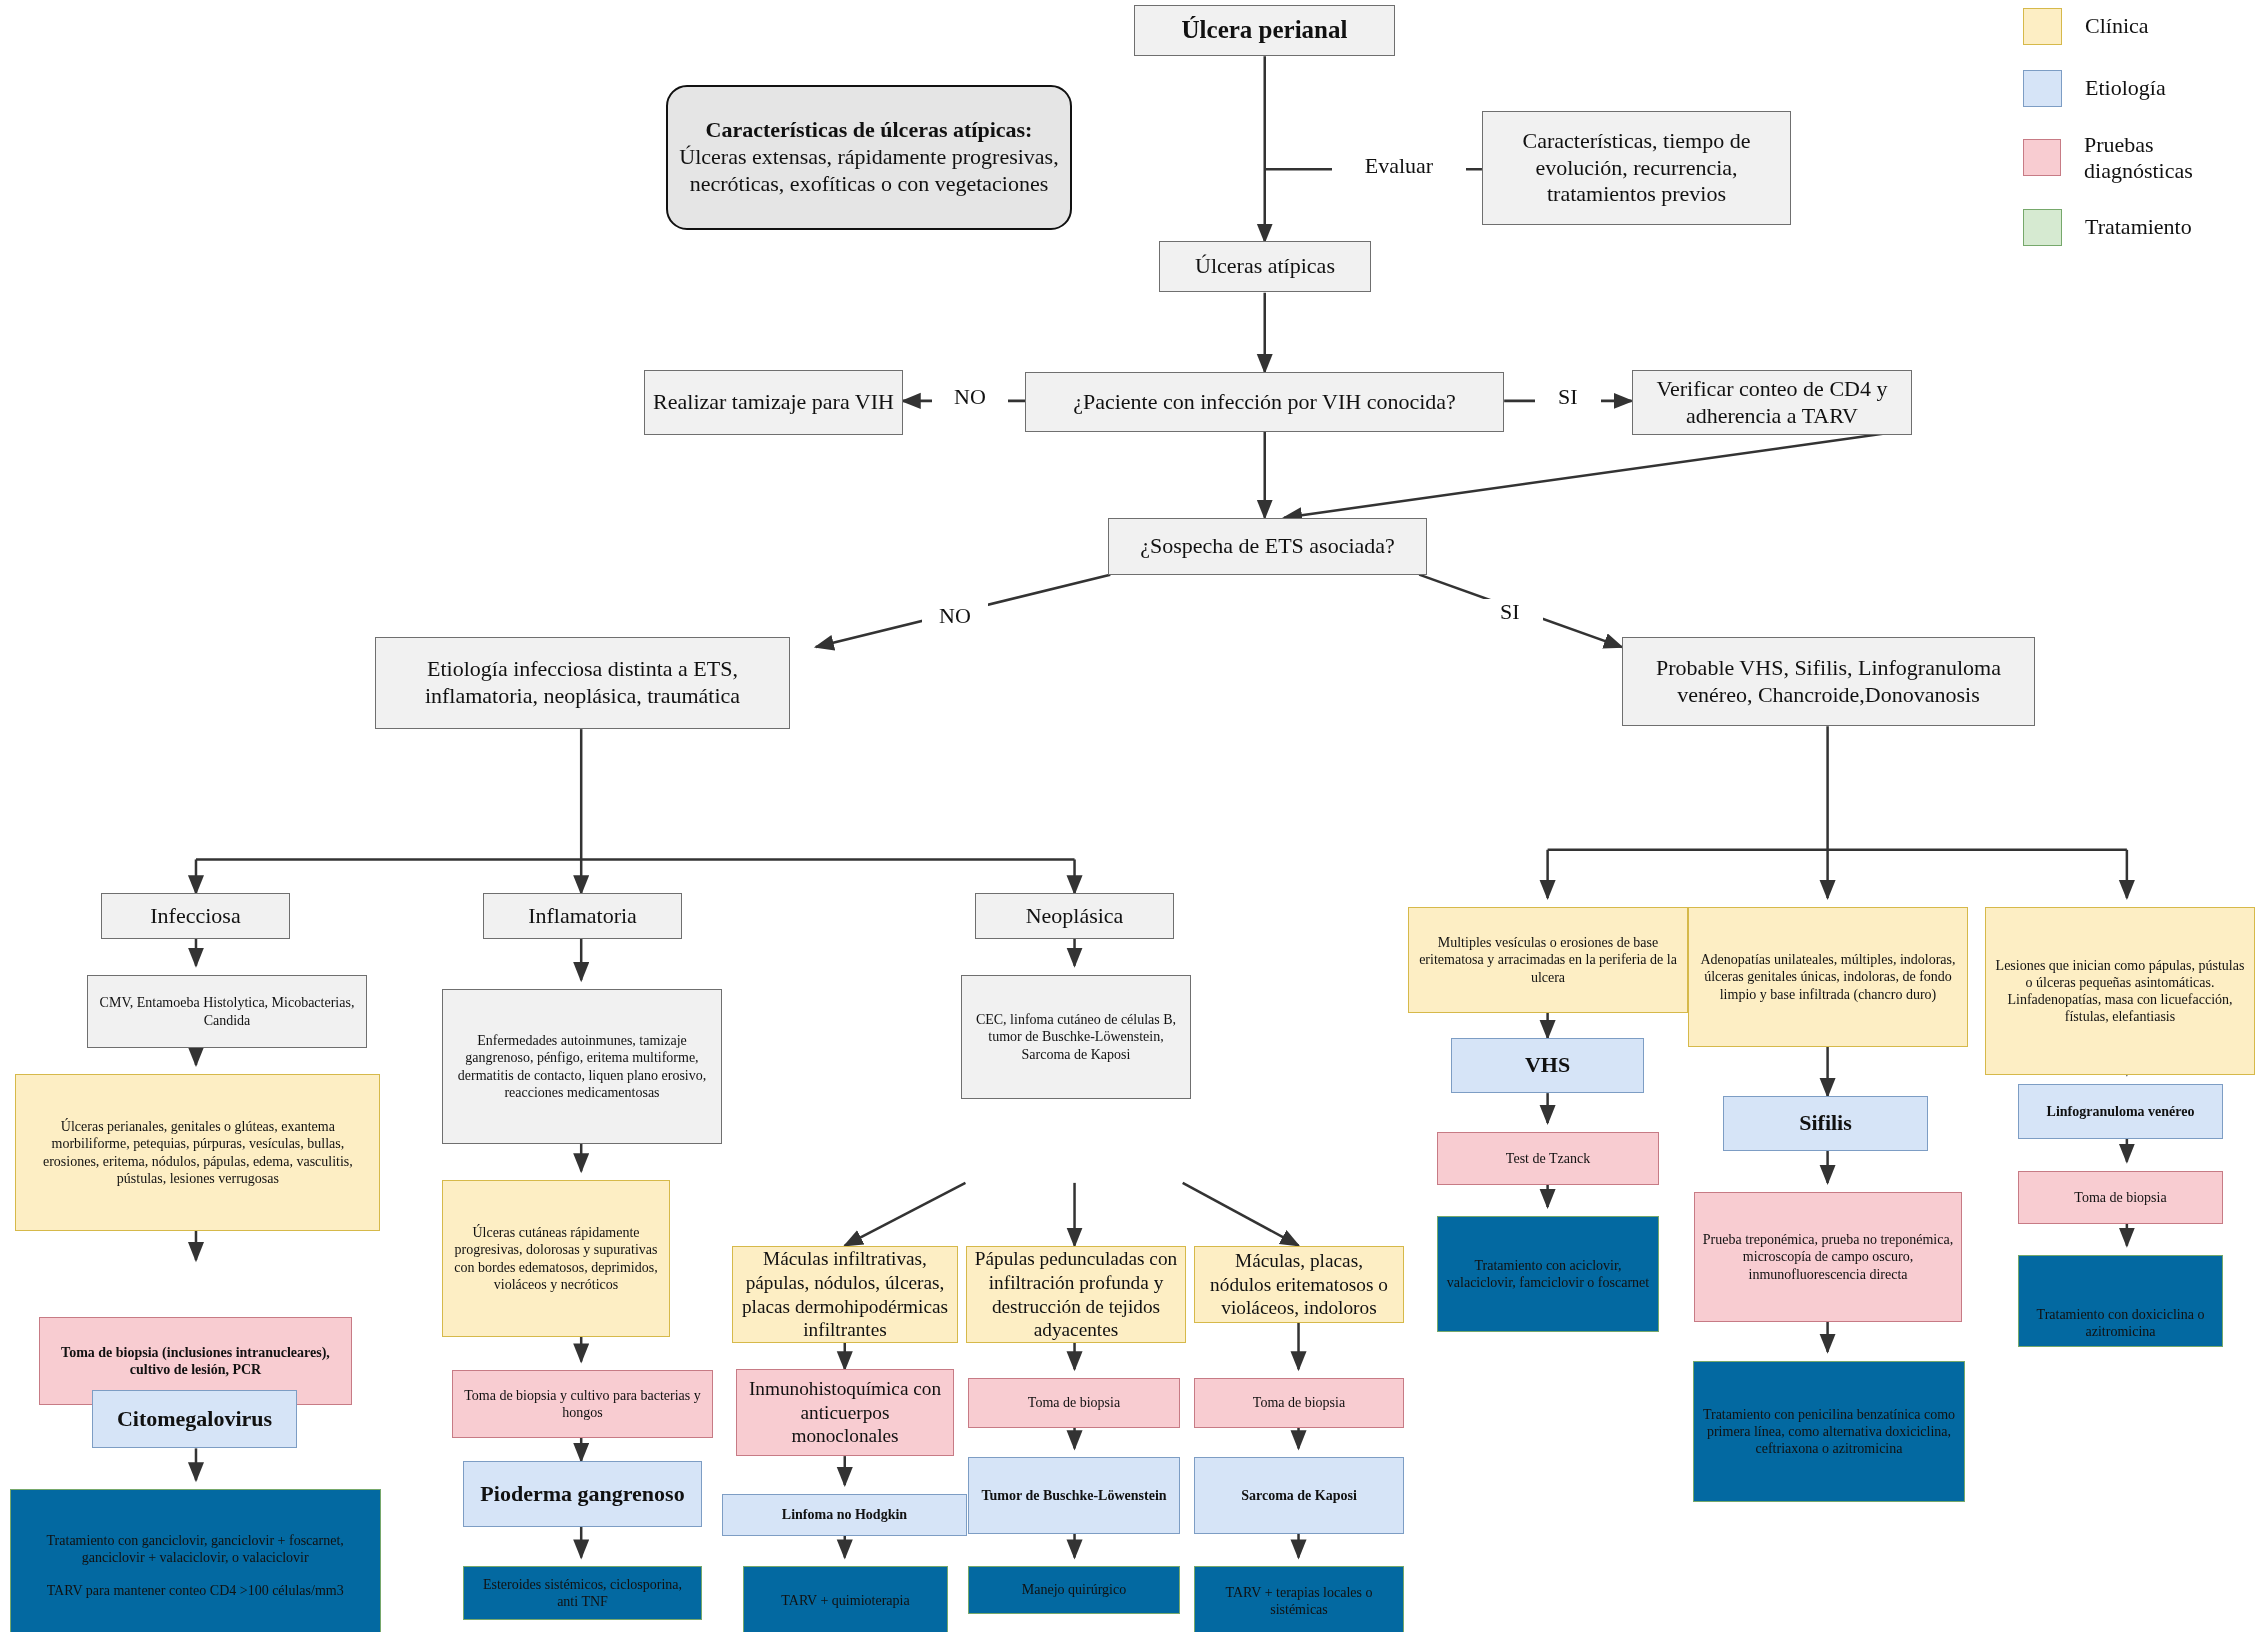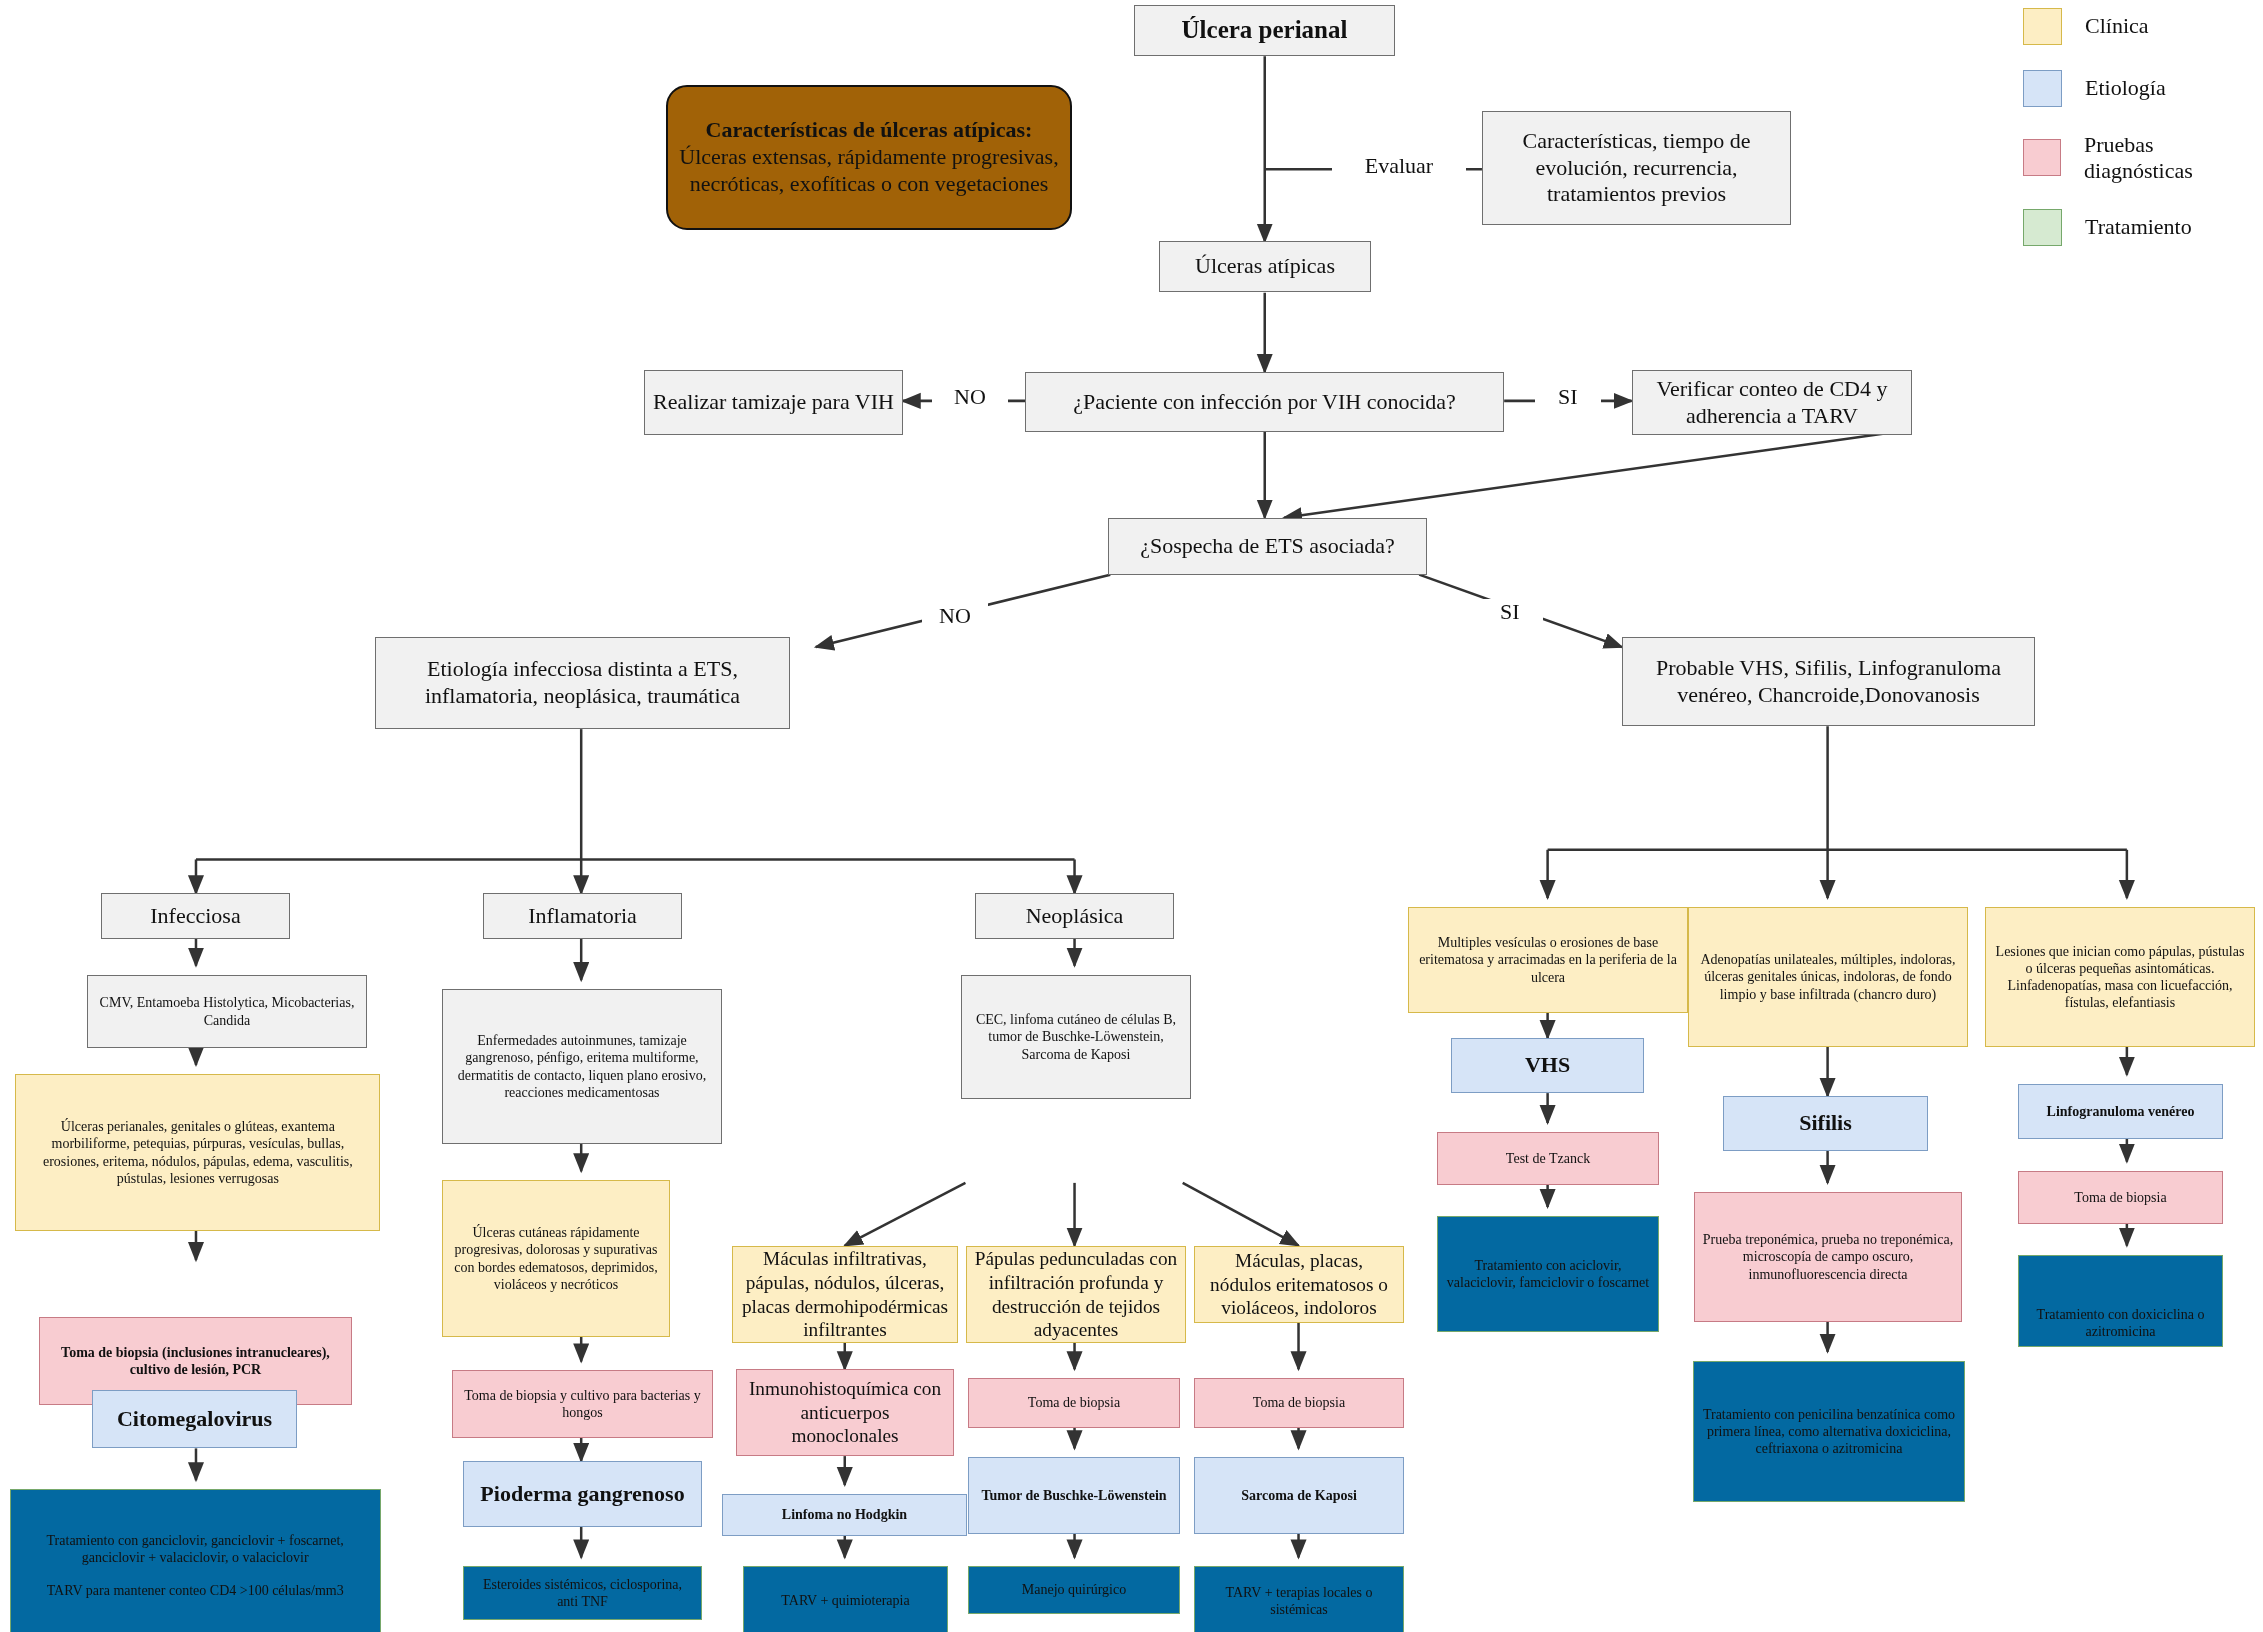--- a/index.html
+++ b/index.html
@@ -8,21 +8,21 @@
   svg.edges{position:absolute;left:0;top:0;width:2263px;height:1633px;pointer-events:none;}
   .node{position:absolute;box-sizing:border-box;display:flex;align-items:center;justify-content:center;
         text-align:center;border:1.9px solid #6f6f6f;background:#f1f1f1;padding:5.8px 7.7px;line-height:1.22;
         font-size:22px;}
   .node.grey{background:#f1f1f1;border-color:#6f6f6f;}
   .node.clin{background:#fdeec4;border-color:#d6b94a;}
   .node.etio{background:#d6e4f7;border-color:#7d9dc4;}
   .node.diag{background:#f8ccd1;border-color:#c77b85;}
   .node.trat{background:#0369a1;border-color:#76a86b;}
   .node.bold{font-weight:bold;}
-  .node.rounded{border-radius:21px;border-color:#111;border-width:2.9px;background:#a16207;}
+  .node.rounded{border-radius:21px;border-color:#111;border-width:2.9px;background:#e5e5e5;}
   .node.small{font-size:14px;margin-top:9px;}
   .node.tiny{font-size:19.3px;}
   .node.big{font-size:25px;}
   .edge-label{position:absolute;background:#fff;font-size:22px;padding:0 3.9px;text-align:center;}
   .legend{position:absolute;}
   .legend-row{display:flex;align-items:center;margin-bottom:25px;}
   .legend-swatch{width:39px;height:37px;border:1.9px solid #999;margin-right:23px;box-sizing:border-box;}
   .legend-label{font-size:22px;}
   .box-title{font-weight:bold;}
   .stack{display:flex;flex-direction:column;justify-content:center;}
@@ -265,21 +265,21 @@
   <div class="node etio bold" style="left:1723px;top:1096px;width:205px;height:55px;">
     <span>Sifilis</span>
   </div>
   <div class="node diag small" style="left:1694px;top:1183px;width:268px;height:130px;">
     <span>Prueba treponémica, prueba no treponémica, microscopía de campo oscuro, inmunofluorescencia directa</span>
   </div>
   <div class="node trat small" style="left:1693px;top:1352px;width:272px;height:141px;">
     <span>Tratamiento con penicilina benzatínica como primera línea, como alternativa doxiciclina, ceftriaxona o azitromicina</span>
   </div>
 
-  <div class="node clin small" style="left:1985px;top:898px;width:270px;height:140px;">
+  <div class="node clin small" style="left:1985px;top:898px;width:270px;height:168px;">
     <span>Lesiones que inician como pápulas, pústulas o úlceras pequeñas asintomáticas. Linfadenopatías, masa con licuefacción, fístulas, elefantiasis</span>
   </div>
   <div class="node etio bold small" style="left:2018px;top:1075px;width:205px;height:55px;">
     <span>Linfogranuloma venéreo</span>
   </div>
   <div class="node diag small" style="left:2018px;top:1162px;width:205px;height:53px;">
     <span>Toma de biopsia</span>
   </div>
   <div class="node trat small" style="left:2018px;top:1246px;width:205px;height:92px;align-items:flex-end;">
     <span>Tratamiento con doxiciclina o azitromicina</span>

